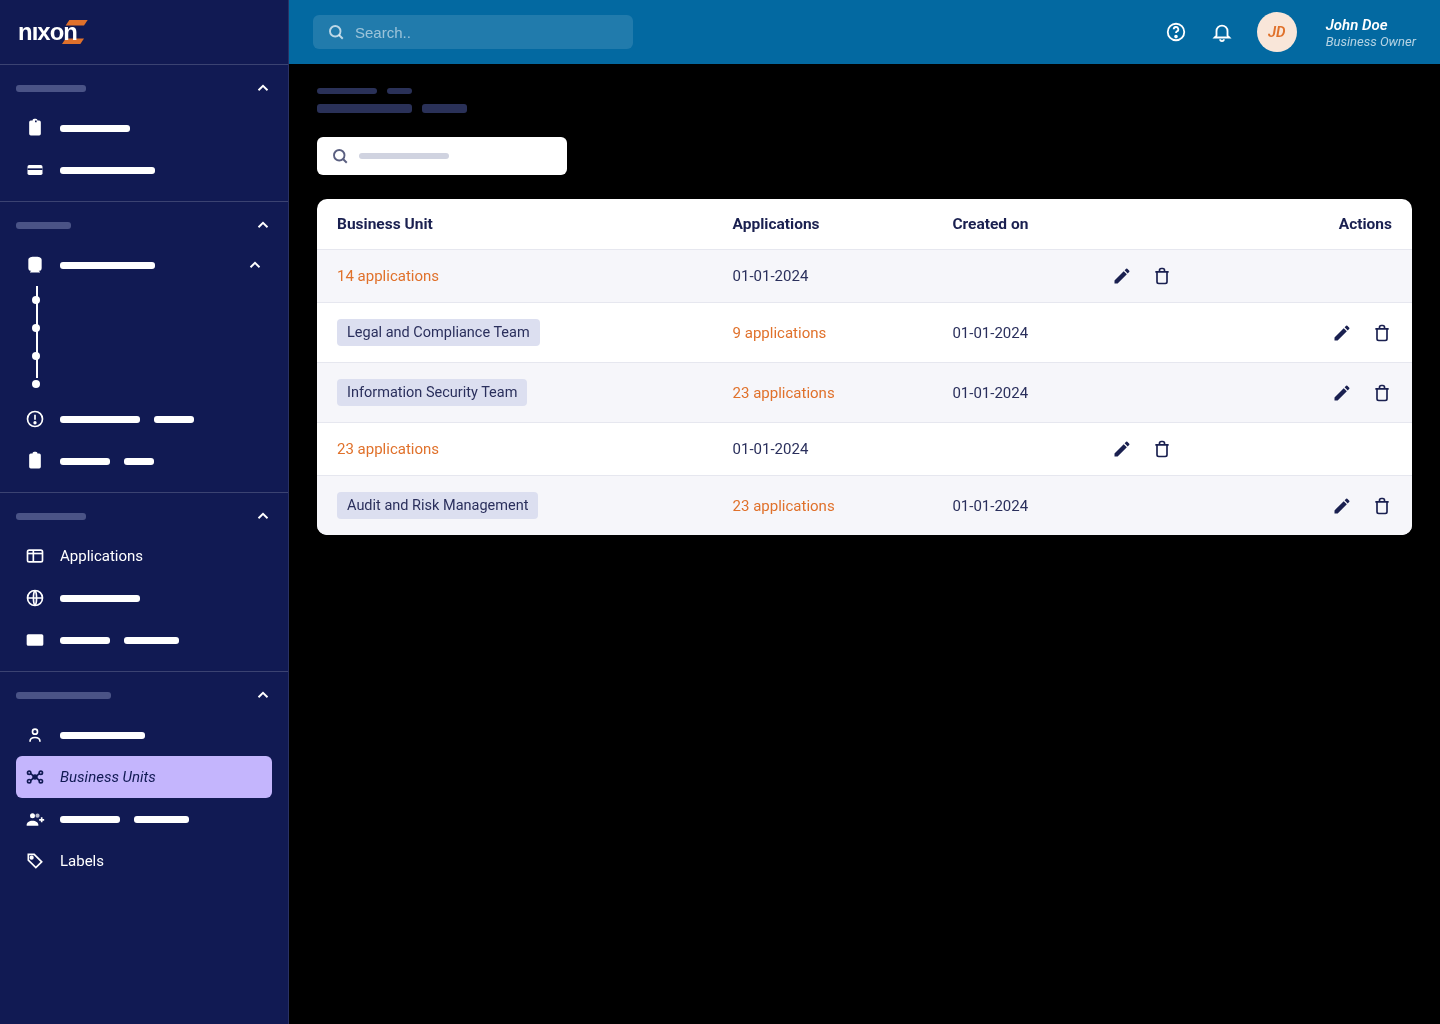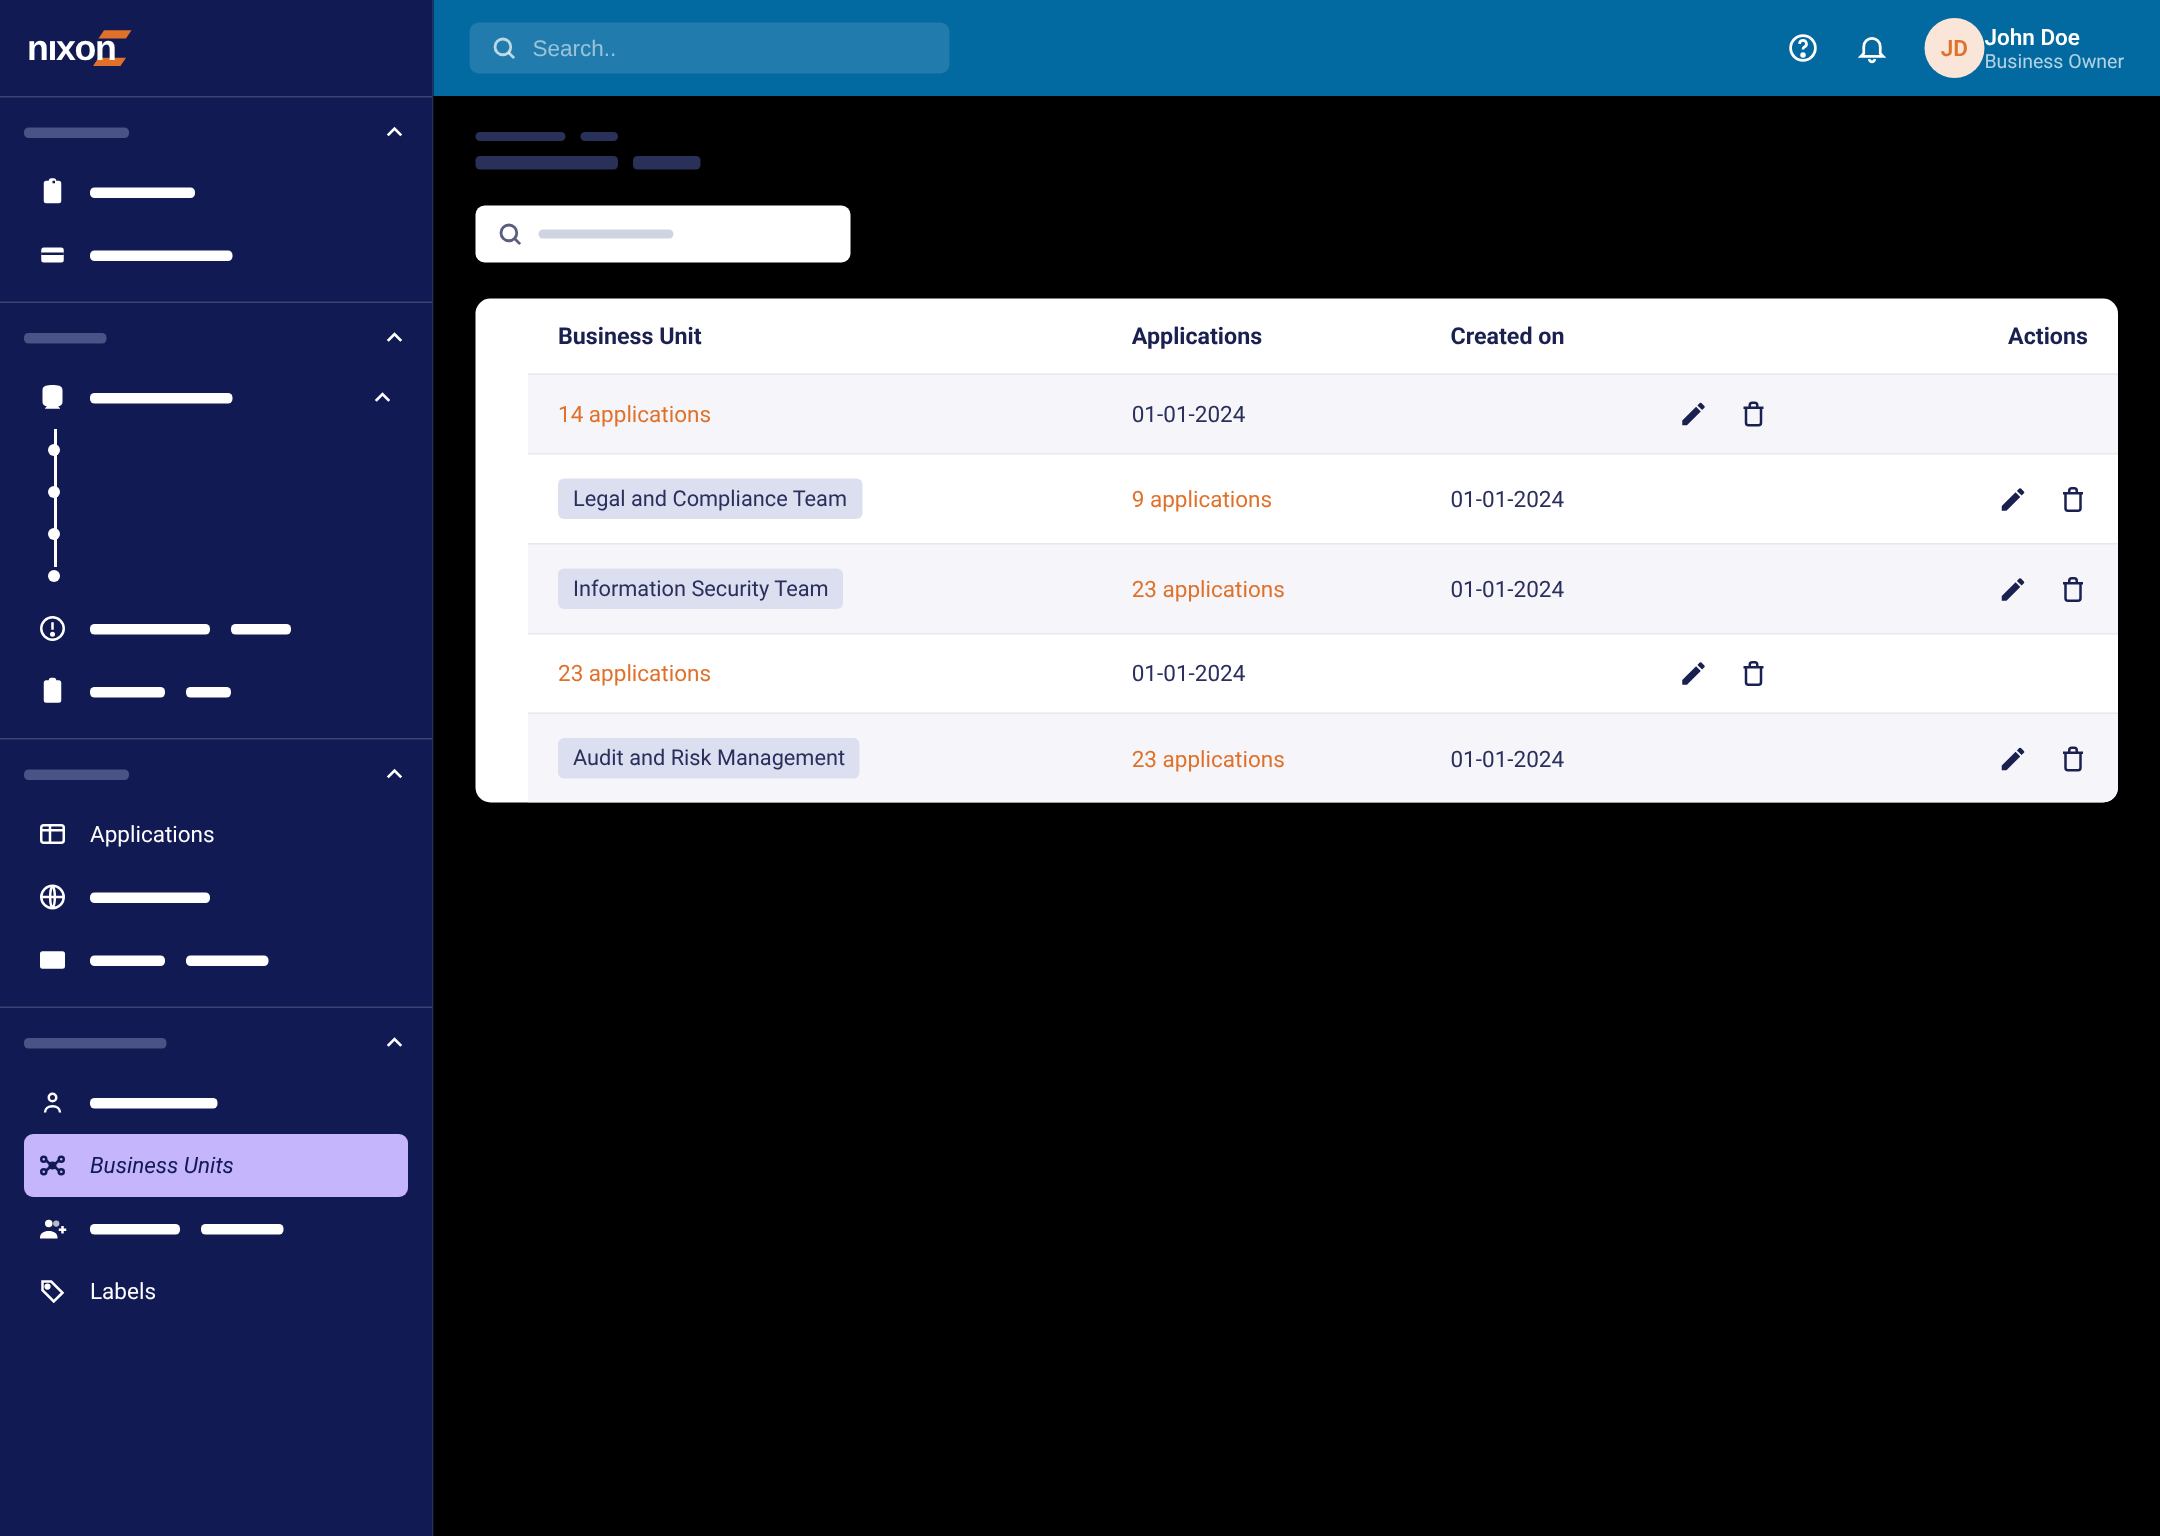--- a/index.html
+++ b/index.html
@@ -136,21 +136,21 @@
 .search-box input::placeholder { color: rgba(255,255,255,0.55); }
 .spacer { flex: 1; }
 .topbar-icons { display: flex; align-items: center; gap: 24px; }
 .avatar {
   width: 40px; height:40px; border-radius:50%;
   background: #f9e6d9;
   color: #e0712b;
   display:flex;align-items:center;justify-content:center;
   font-weight:600;font-size:15px;
 }
-.user-block { display:flex; align-items:center; gap:0; }
+.user-block { display:flex; align-items:center; gap:29px;font-style:italic; }
 .user-text .name { font-weight:600; font-size:15px; }
 .user-text .role { font-size:13px; color: rgba(255,255,255,0.7); }
 
 
 .main { flex:1; display:flex; flex-direction:column; background:#000; }
 .content { padding: 24px 28px; }
 .breadcrumb-skel { display:flex; gap:10px; margin-bottom:10px; }
 .breadcrumb-skel .placeholder { background:#2a3158; }
 .title-skel { display:flex; gap:10px; margin-bottom:24px; }
 .title-skel .placeholder { background:#2a3158; height:9px; }
@@ -164,21 +164,20 @@
   gap:10px;
   margin-bottom:24px;
 }
 .page-search .ph-line { background:#d0d3e0; height:6px; border-radius:3px; width:90px; }
 
 .card {
   background:#fff;
   border-radius:10px;
   color:#1a2050;
   overflow:hidden;
-  padding-left:35px;
 }
 .table-head, .table-row {
   display:grid;
   grid-template-columns: 1.8fr 1fr 1fr 1fr;
   align-items:center;
   padding: 16px 20px;
 }
 .table-head {
   font-weight:700;
   font-size:15.5px;

